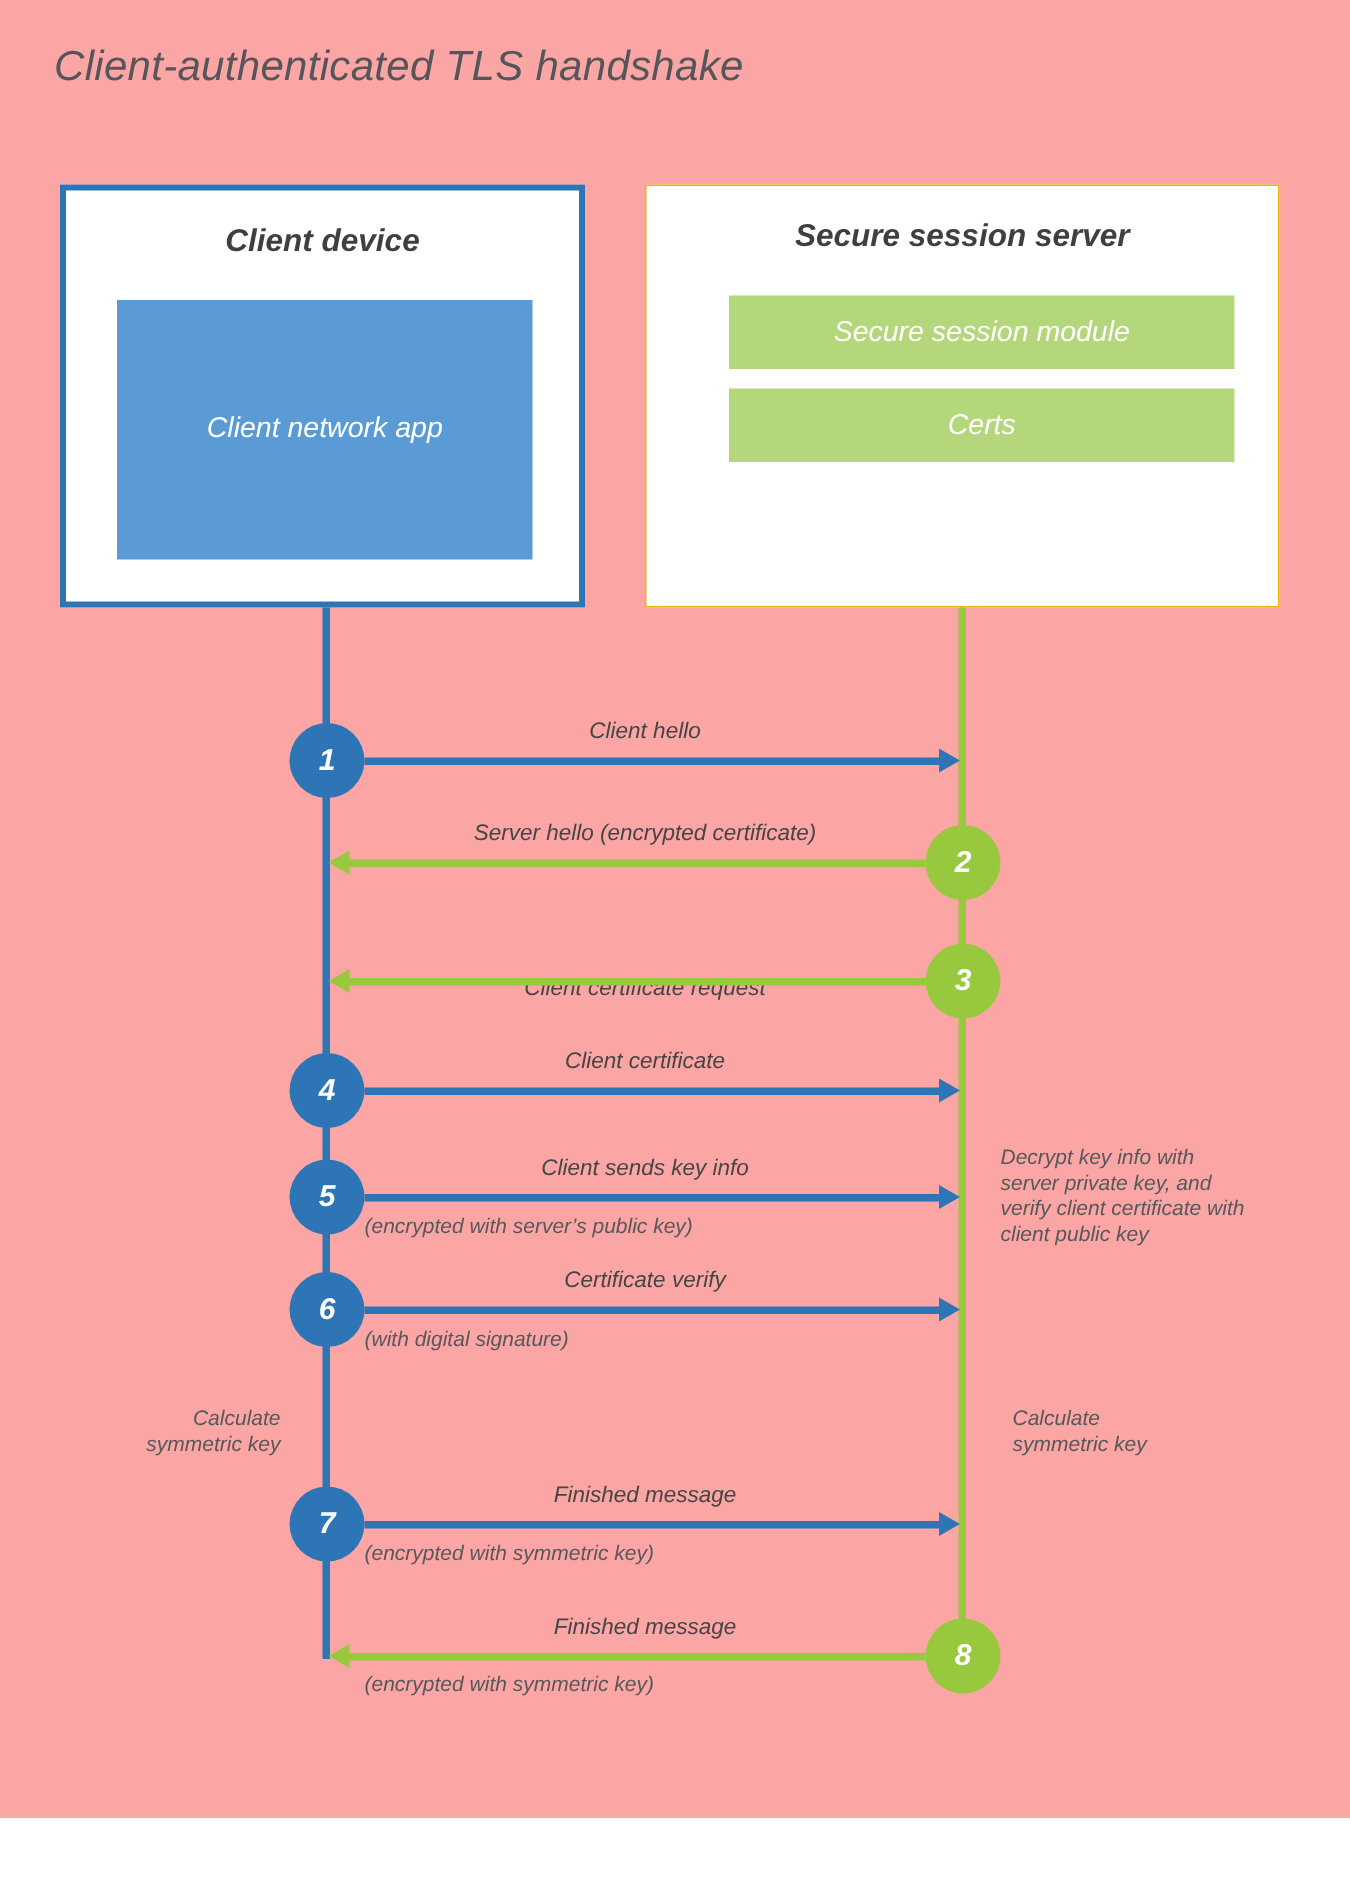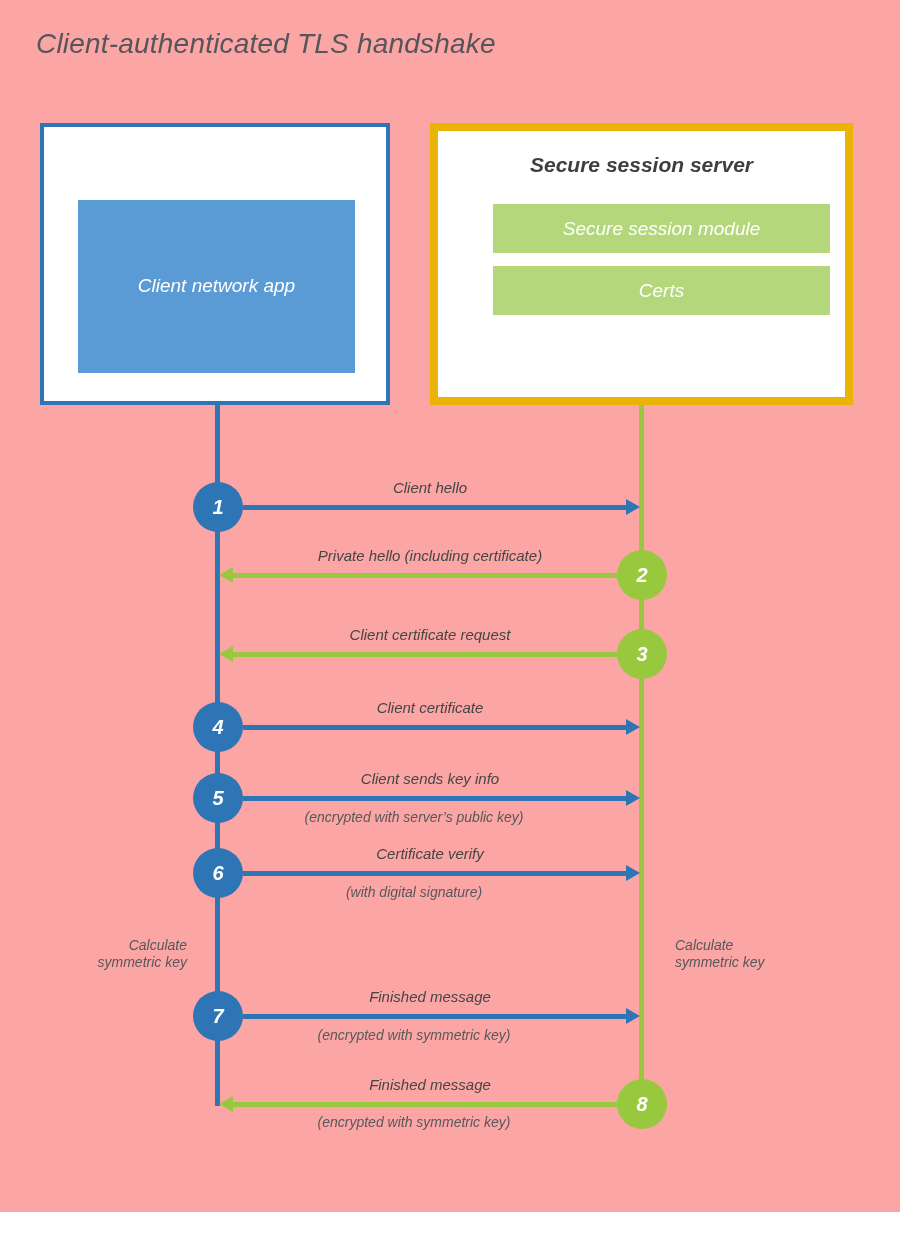--- a/index.html
+++ b/index.html
@@ -23,21 +23,21 @@
     letter-spacing: 0.2px;
   }
   
   .actor-box {
     position: absolute;
     top: 123px;
     height: 282px;
     background: #ffffff;
   }
   .client-box { left: 40px; width: 350px; border: 4px solid #2e75b6; }
-  .server-box { left: 430px; width: 423px; border: 8px solid #eab308; }
+  .server-box { left: 430px; width: 423px; border: 1px solid #eab308; }
   .actor-title {
     position: absolute;
     left: 0; right: 0;
     top: 22px;
     text-align: center;
     font-size: 21px;
     font-weight: bold;
     color: #3e3f41;
   }
   .app-box {
@@ -104,22 +104,21 @@
   
   .msg-label {
     position: absolute;
     left: 243px; width: 374px;
     text-align: center;
     font-size: 15px;
     color: #454545;
   }
   .msg-sub {
     position: absolute;
-    left: 227px; width: 374px;
-    text-align: center;
+    left: 243px; width: 374px;
     font-size: 14px;
     color: #57585b;
   }
   
   .side-note {
     position: absolute;
     font-size: 14px;
     line-height: 17px;
     color: #57585b;
   }
@@ -128,43 +127,44 @@
   .note-calc-right { left: 675px; top: 937px; width: 105px; text-align: left; }
 </style>
 </head>
 <body>
 
 <div class="canvas">
 
   <div class="page-title">Client-authenticated TLS handshake</div>
 
   <div class="actor-box client-box">
+    <div class="actor-title">Client device</div>
     <div class="app-box">
       <div class="app-label">Client network app</div>
     </div>
   </div>
 
   <div class="actor-box server-box">
     <div class="actor-title">Secure session server</div>
     <div class="module-bar" style="top:73px;">Secure session module</div>
     <div class="module-bar" style="top:135px;">Certs</div>
   </div>
 
   <div class="lifeline blue"></div>
   <div class="lifeline green"></div>
 
   <div class="msg-label" style="top:479px;">Client hello</div>
   <div class="arrow arrow-blue" style="top:505px;"></div>
   <div class="step-circle c-blue" style="top:482px;">1</div>
 
-  <div class="msg-label" style="top:547px;">Private hello (including certificate)</div>
+  <div class="msg-label" style="top:547px;">Server hello (encrypted certificate)</div>
   <div class="arrow arrow-green" style="top:573px;"></div>
   <div class="step-circle c-green" style="top:550px;">2</div>
 
-  <div class="msg-label" style="top:626px;">Client certificate request</div>
+  <div class="msg-label" style="top:650px;">Client certificate request</div>
   <div class="arrow arrow-green" style="top:652px;"></div>
   <div class="step-circle c-green" style="top:629px;">3</div>
 
   <div class="msg-label" style="top:699px;">Client certificate</div>
   <div class="arrow arrow-blue" style="top:725px;"></div>
   <div class="step-circle c-blue" style="top:702px;">4</div>
 
   <div class="msg-label" style="top:770px;">Client sends key info</div>
   <div class="arrow arrow-blue" style="top:796px;"></div>
   <div class="step-circle c-blue" style="top:773px;">5</div>
@@ -178,16 +178,17 @@
   <div class="msg-label" style="top:988px;">Finished message</div>
   <div class="arrow arrow-blue" style="top:1014px;"></div>
   <div class="step-circle c-blue" style="top:991px;">7</div>
   <div class="msg-sub" style="top:1027px;">(encrypted with symmetric key)</div>
 
   <div class="msg-label" style="top:1076px;">Finished message</div>
   <div class="arrow arrow-green" style="top:1102px;"></div>
   <div class="step-circle c-green" style="top:1079px;">8</div>
   <div class="msg-sub" style="top:1114px;">(encrypted with symmetric key)</div>
 
+  <div class="side-note note-decrypt">Decrypt key info with server private key, and verify client certificate with client public key</div>
   <div class="side-note note-calc-left">Calculate symmetric key</div>
   <div class="side-note note-calc-right">Calculate symmetric key</div>
 
 </div>
 
 </body></html>

